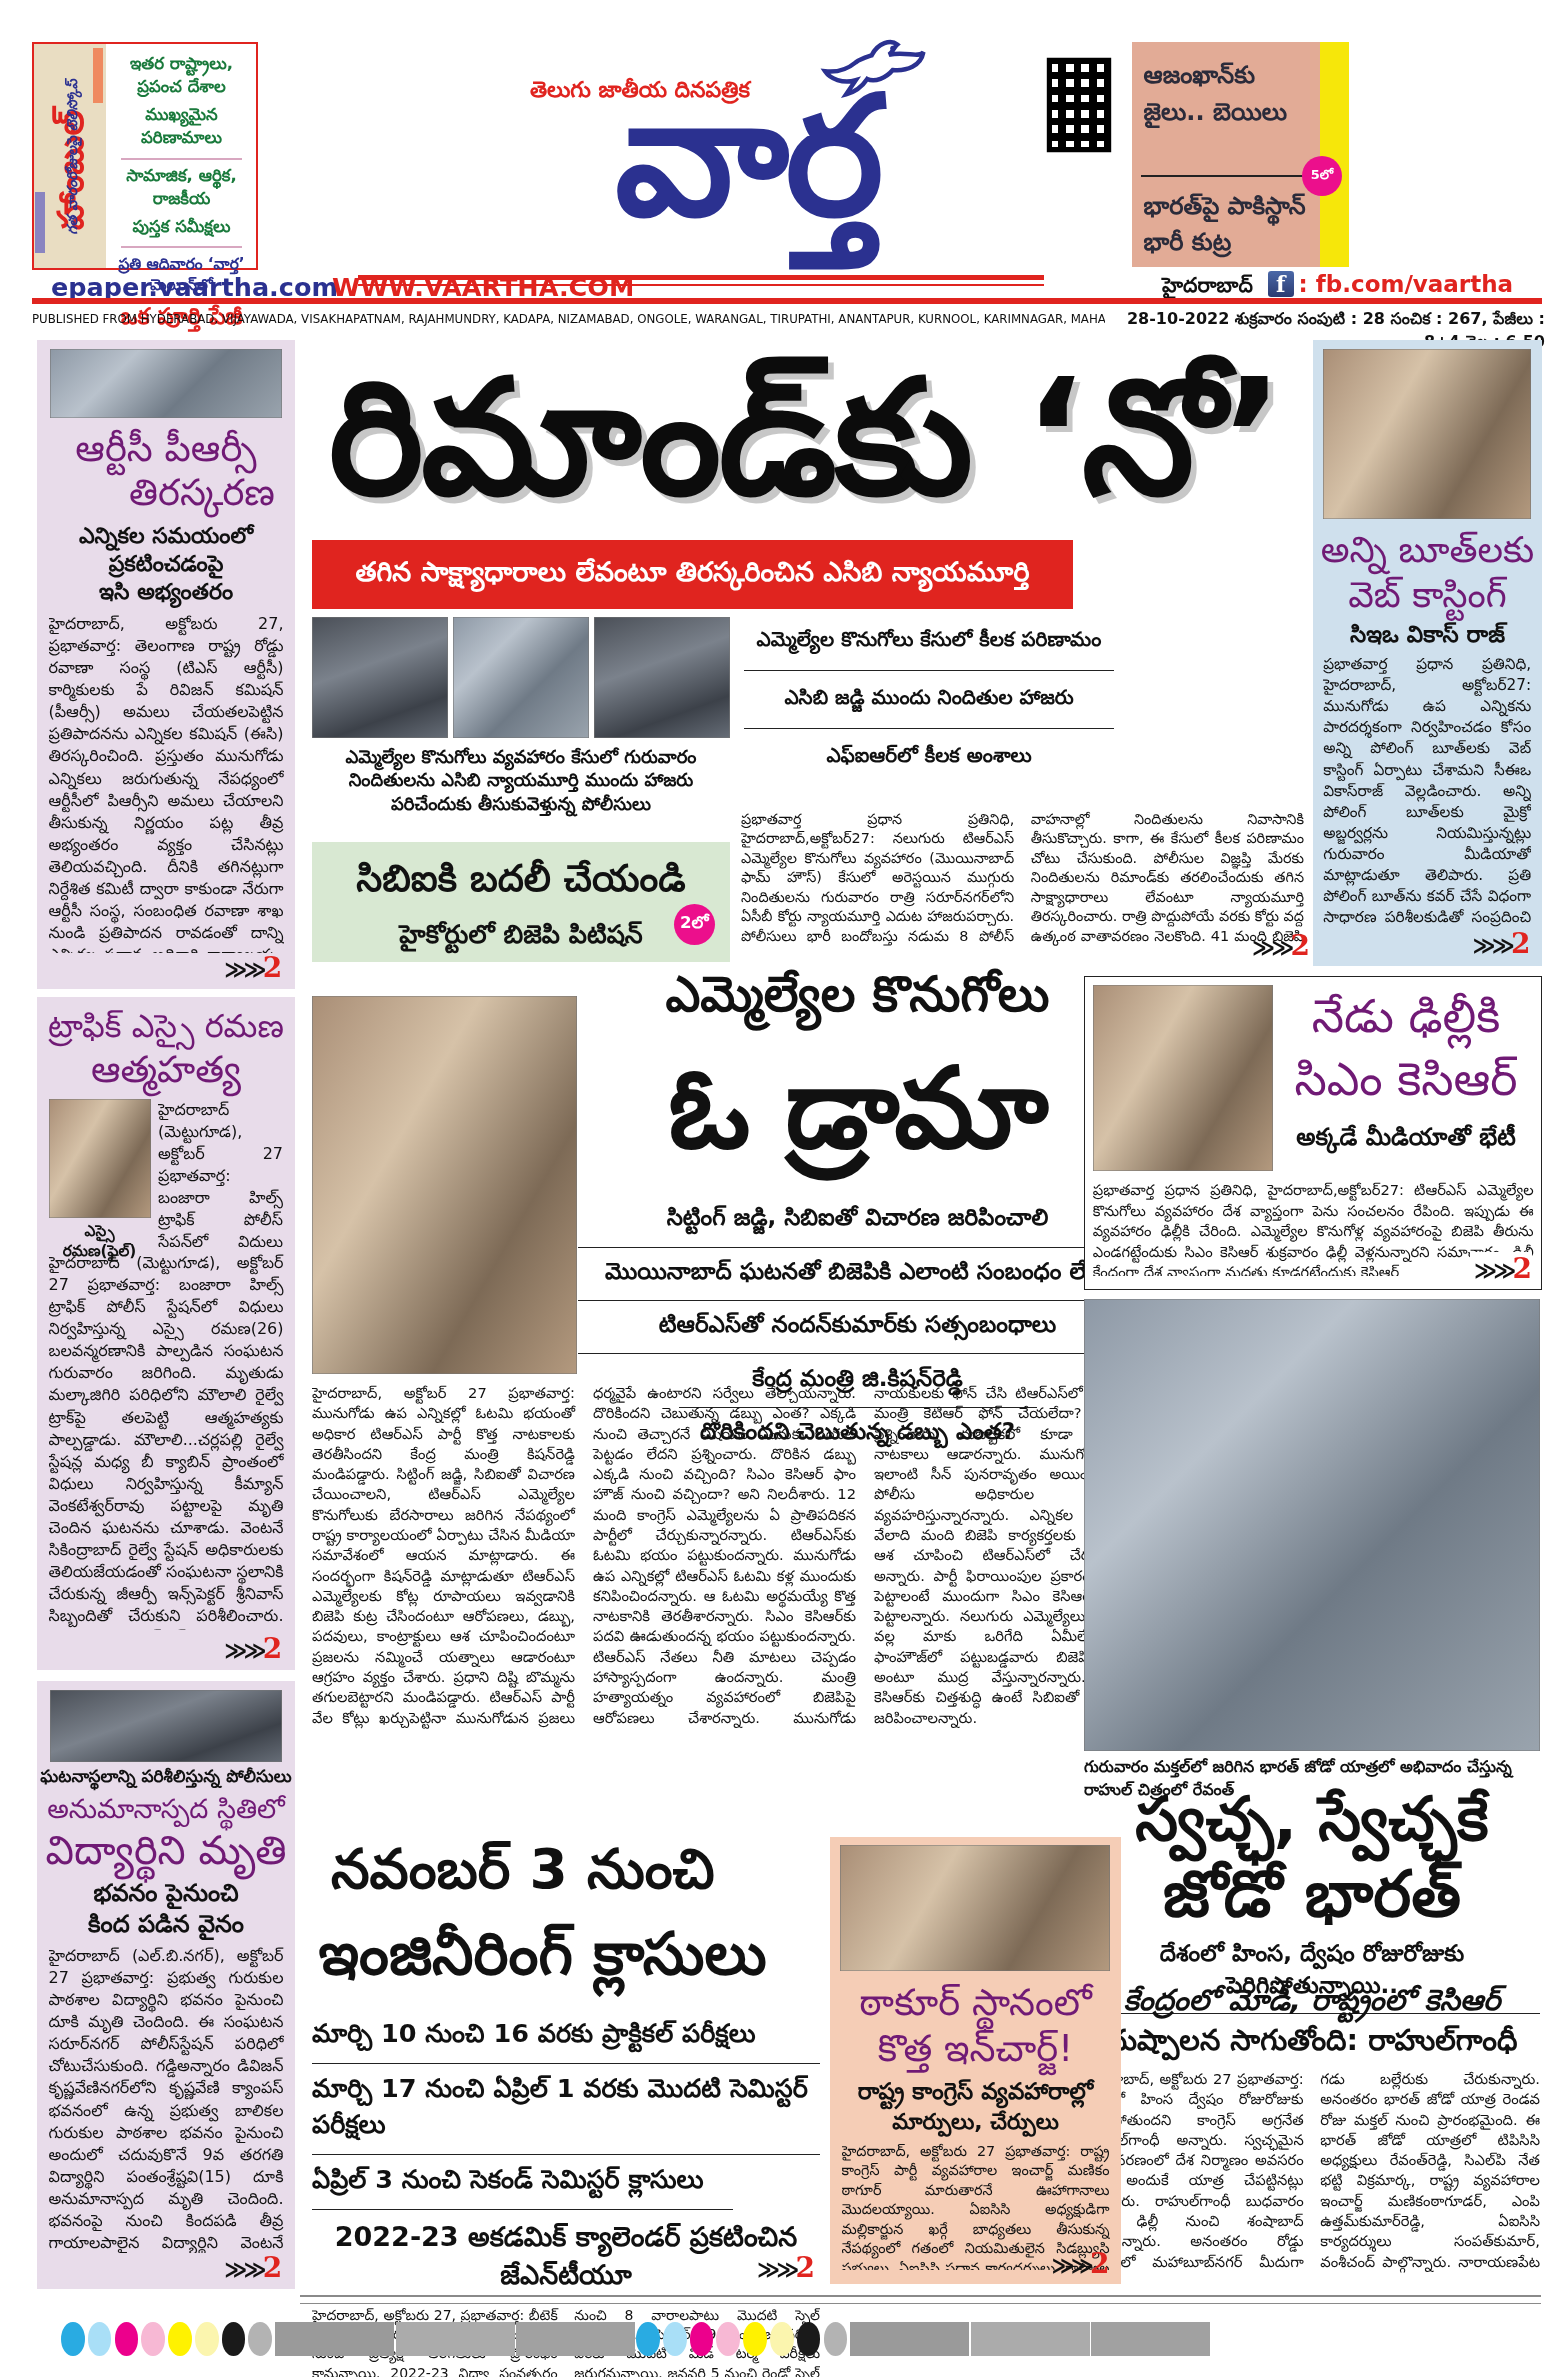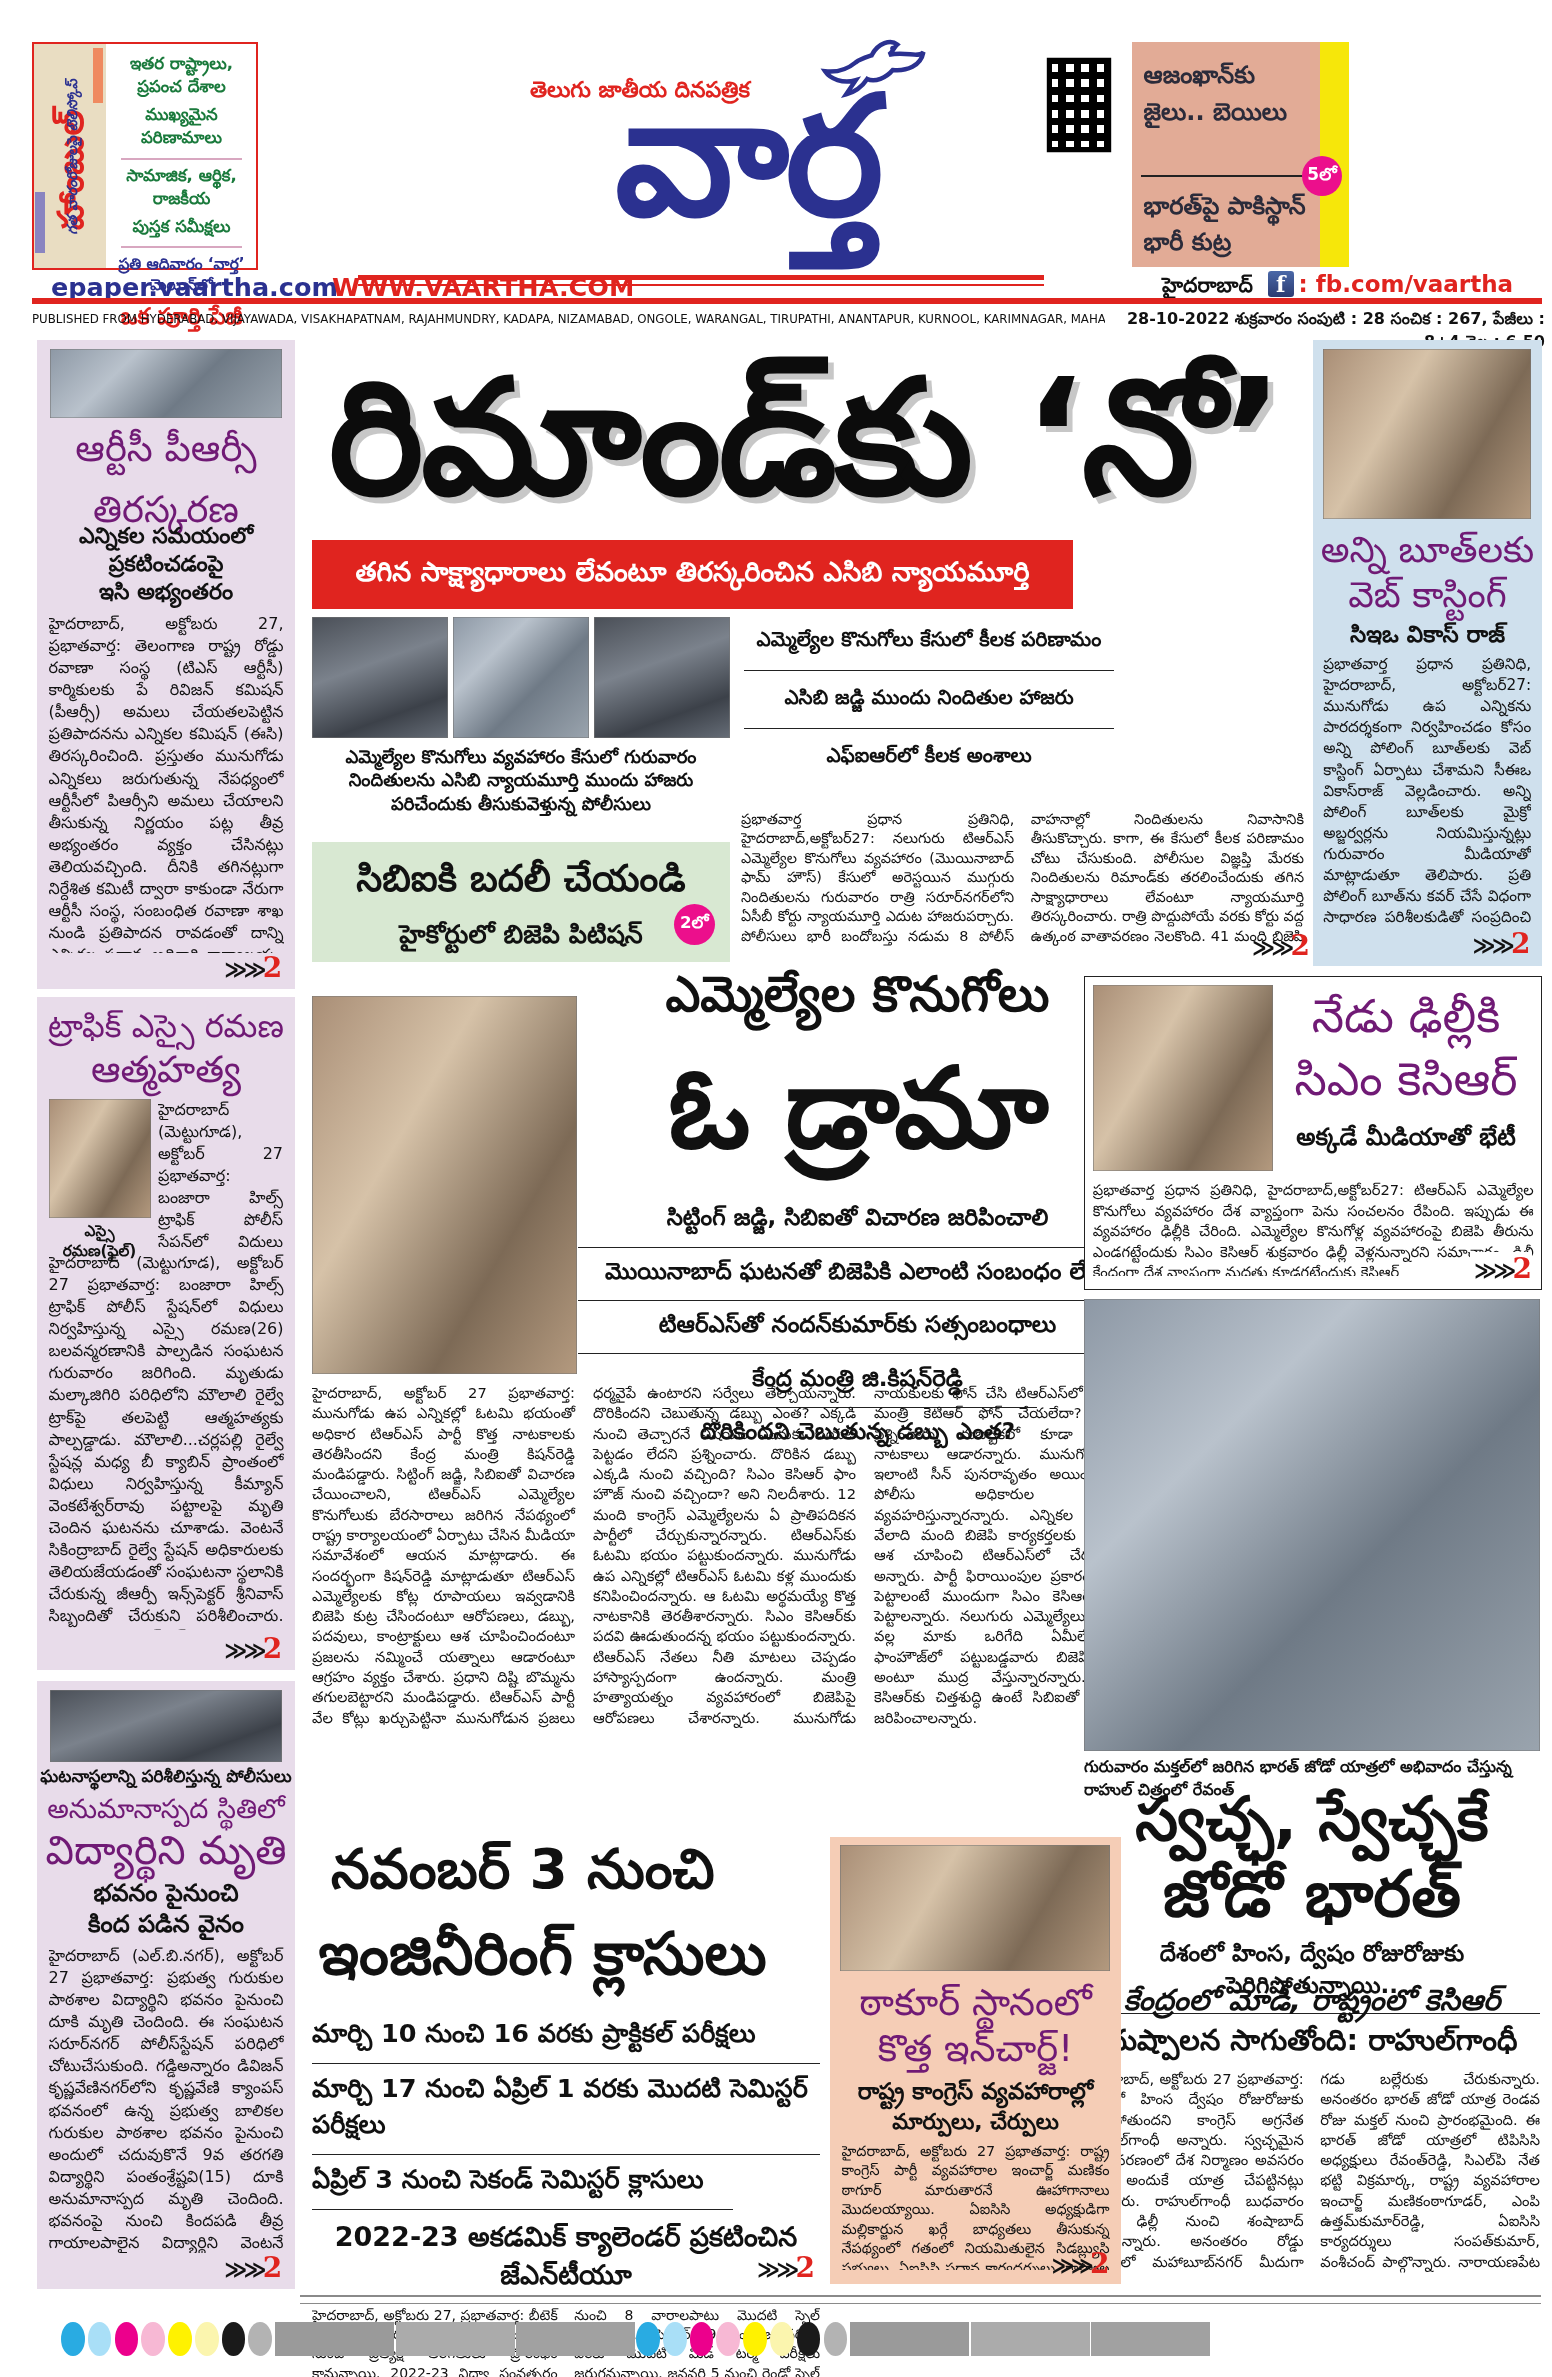--- a/index.html
+++ b/index.html
@@ -69,39 +69,39 @@
   <div class="abs b blue" style="left:524px;top:61px;width:447px;font-size:166px;line-height:192px;text-align:center;letter-spacing:-3.8px;">వార్త</div>
   <div class="abs" style="left:358px;top:275px;width:686px;height:4.5px;background:#e0241f;"></div>
   <div class="abs" style="left:358px;top:284px;width:686px;height:1.9px;background:#e0241f;"></div>
 
   <div class="abs qr" style="left:1043px;top:54px;width:72px;height:102px;"></div>
 
   <div class="abs" style="left:1132px;top:42px;width:217px;height:225px;background:#e2ab96;">
     <div class="abs" style="right:0;top:0;width:29px;height:225px;background:#f6e70a;"></div>
     <div class="b" style="position:absolute;left:11.5px;top:15.3px;width:160px;font-size:24px;line-height:1.55;color:#2b2b3a;">ఆజంఖాన్‌కు జైలు.. బెయిలు</div>
     <div class="abs" style="left:9px;top:133px;width:179px;height:1.9px;background:#222;"></div>
-    <div class="abs badge" style="left:170px;top:114px;width:40px;height:40px;font-size:17px;">5లో</div>
+    <div class="abs badge" style="left:170px;top:114px;width:40px;height:40px;font-size:13px;">5లో</div>
     <div class="b" style="position:absolute;left:11.5px;top:146px;width:166px;font-size:24px;line-height:1.5;color:#2b2b3a;">భారత్‌పై పాకిస్థాన్ భారీ కుట్ర</div>
   </div>
 
   <div class="abs b" style="left:1162px;top:273px;font-size:20.4px;color:#111;">హైదరాబాద్</div>
   <div class="abs" style="left:1268px;top:271px;display:flex;align-items:center;">
     <span style="display:inline-block;width:25.5px;height:25.5px;background:linear-gradient(#4a68a8,#2b3b72);color:#fff;font-weight:bold;font-size:22px;text-align:center;line-height:27px;border-radius:3.2px;font-family:'DejaVu Serif','Liberation Serif',serif;">f</span>
     <span class="b red" style="font-size:23px;margin-left:5.1px;">: fb.com/vaartha</span>
   </div>
 
   <div class="abs rule" style="left:32px;top:298px;width:1510px;height:5.7px;"></div>
   <div class="abs" style="left:32px;top:312px;width:1073px;font-size:11.8px;color:#111;white-space:nowrap;overflow:hidden;">PUBLISHED FROM HYDERABAD, VIJAYAWADA, VISAKHAPATNAM, RAJAHMUNDRY, KADAPA,  NIZAMABAD, ONGOLE, WARANGAL, TIRUPATHI, ANANTAPUR, KURNOOL, KARIMNAGAR, MAHABUBNAGAR, KHAMMAM, NELLORE, NALGONDA, GUNTUR, TADEPALLIGUDEM,SRIKAKULAM</div>
   <div class="abs b" style="left:1111px;top:309px;width:434px;font-size:16px;text-align:right;">28-10-2022  శుక్రవారం సంపుటి : 28  సంచిక : 267,  పేజీలు : 8+4 వెల : 6.50</div>
 </div>
 
 <div class="abs lavbox" style="left:37px;top:340px;width:258px;height:649px;">
   <div class="abs photo" style="left:12.8px;top:9px;width:232px;height:69px;"></div>
   <div class="abs colhead ctr" style="left:0;top:87px;width:258px;font-size:37px;">ఆర్టీసీ  పీఆర్సీ</div>
-  <div class="abs colhead ctr" style="left:0;top:148px;width:258px;font-size:37px;">తిరస్కరణ</div>
+  <div class="abs colhead ctr" style="left:0;top:131px;width:258px;font-size:37px;padding-left:36px;">తిరస్కరణ</div>
   <div class="abs b ctr" style="left:0;top:183px;width:258px;font-size:22px;">ఎన్నికల సమయంలో</div>
   <div class="abs b ctr" style="left:0;top:211px;width:258px;font-size:22px;">ప్రకటించడంపై</div>
   <div class="abs b ctr" style="left:0;top:239px;width:258px;font-size:22px;">ఇసి అభ్యంతరం</div>
   <div class="abs bodytxt jst" style="left:11.5px;top:273px;width:235px;height:340px;overflow:hidden;">హైదరాబాద్, అక్టోబరు 27, ప్రభాతవార్త: తెలంగాణ రాష్ట్ర రోడ్డు రవాణా సంస్థ (టిఎస్ ఆర్టీసీ) కార్మికులకు పే రివిజన్ కమిషన్ (పీఆర్సీ) అమలు చేయతలపెట్టిన ప్రతిపాదనను ఎన్నికల కమిషన్ (ఈసి) తిరస్కరించింది. ప్రస్తుతం మునుగోడు ఎన్నికలు జరుగుతున్న నేపధ్యంలో ఆర్టీసీలో పిఆర్సీని అమలు చేయాలని తీసుకున్న నిర్ణయం పట్ల తీవ్ర అభ్యంతరం వ్యక్తం చేసినట్లు తెలియవచ్చింది. దీనికి తగినట్లుగా నిర్దేశిత కమిటీ ద్వారా కాకుండా నేరుగా ఆర్టీసీ సంస్థ, సంబంధిత రవాణా శాఖ నుండి ప్రతిపాదన రావడంతో దాన్ని ఎన్నికల ప్రధాన అధికారి కార్యాలయం వెనుక్కి పంపినట్లు సమాచారం. కాగా 2017 సంవత్సరంలో ఆర్టీసీ కార్మిక సంఘాలు,</div>
   <div class="abs cont" style="right:12.8px;bottom:5.1px;"><span class="arr">≫≫</span><span class="pg">2</span></div>
 </div>
 
 <div class="abs lavbox" style="left:37px;top:997px;width:258px;height:673px;">
   <div class="abs colhead ctr" style="left:0;top:10.2px;width:258px;font-size:32px;">ట్రాఫిక్ ఎస్సై రమణ</div>
   <div class="abs colhead ctr" style="left:0;top:51px;width:258px;font-size:37px;">ఆత్మహత్య</div>

